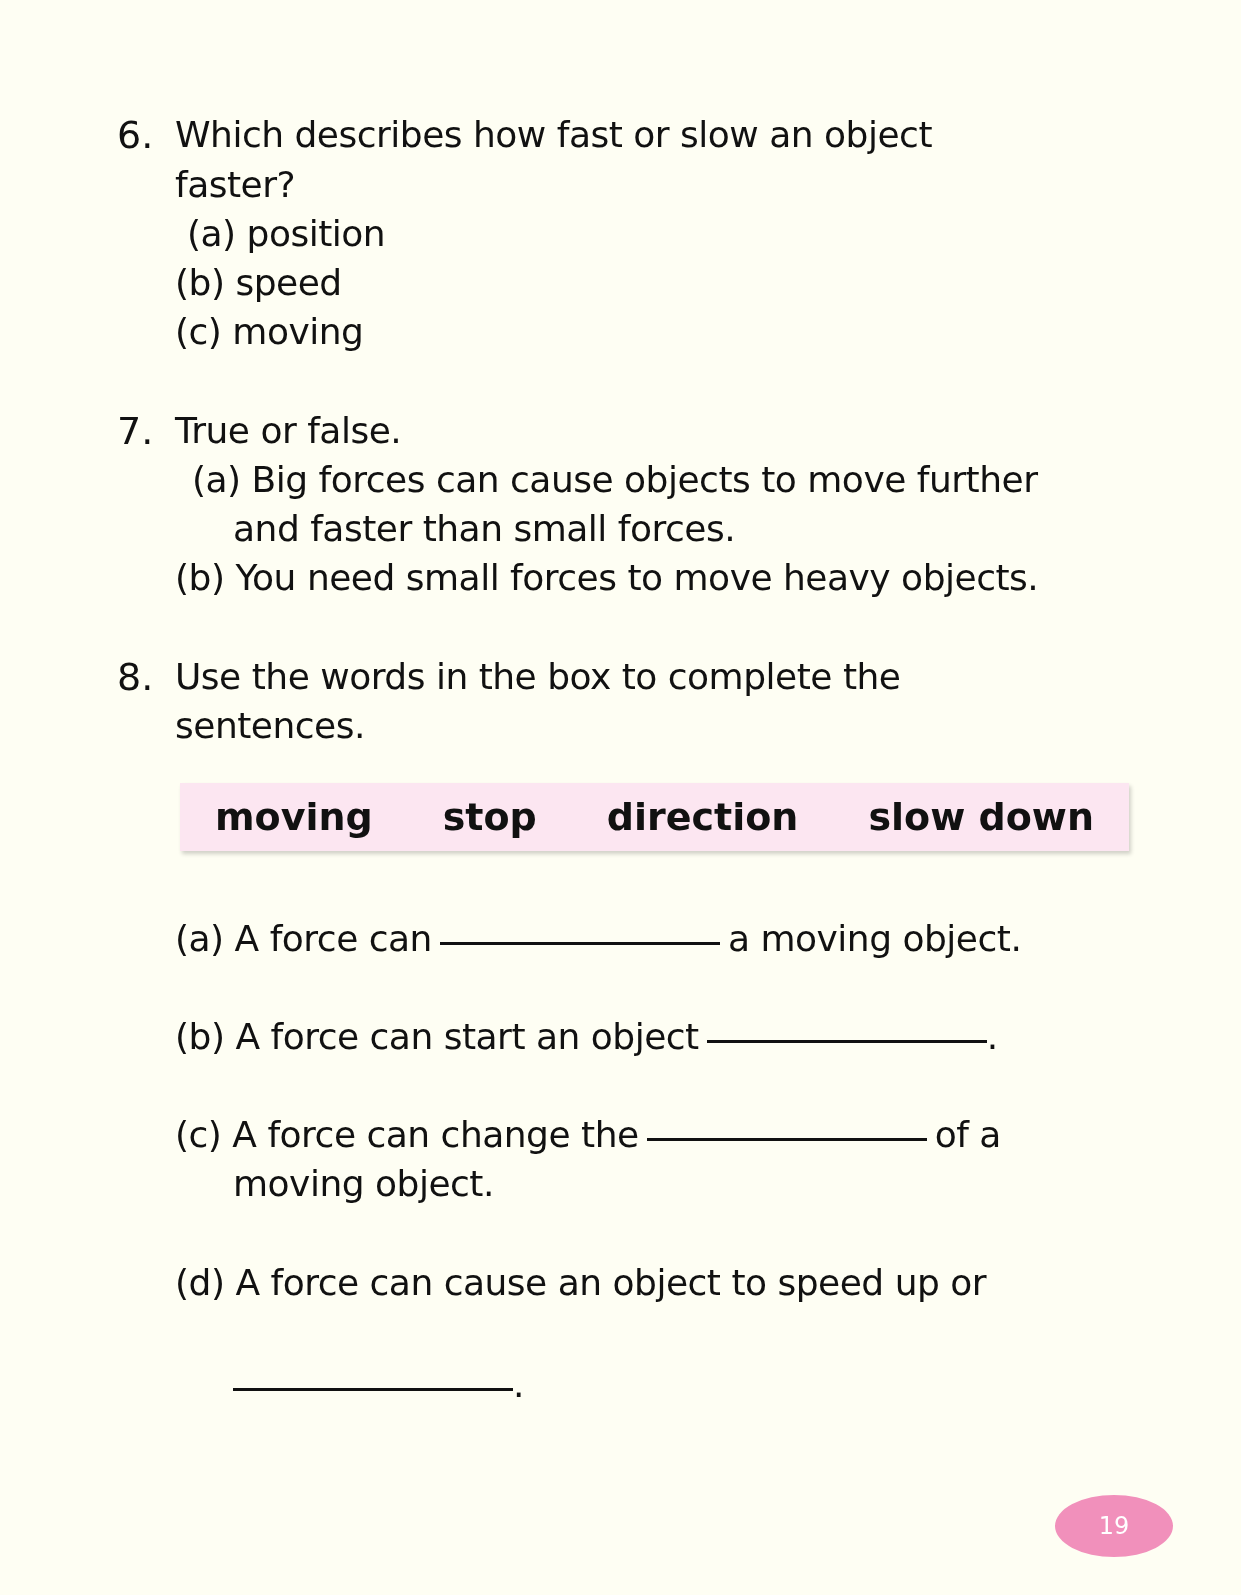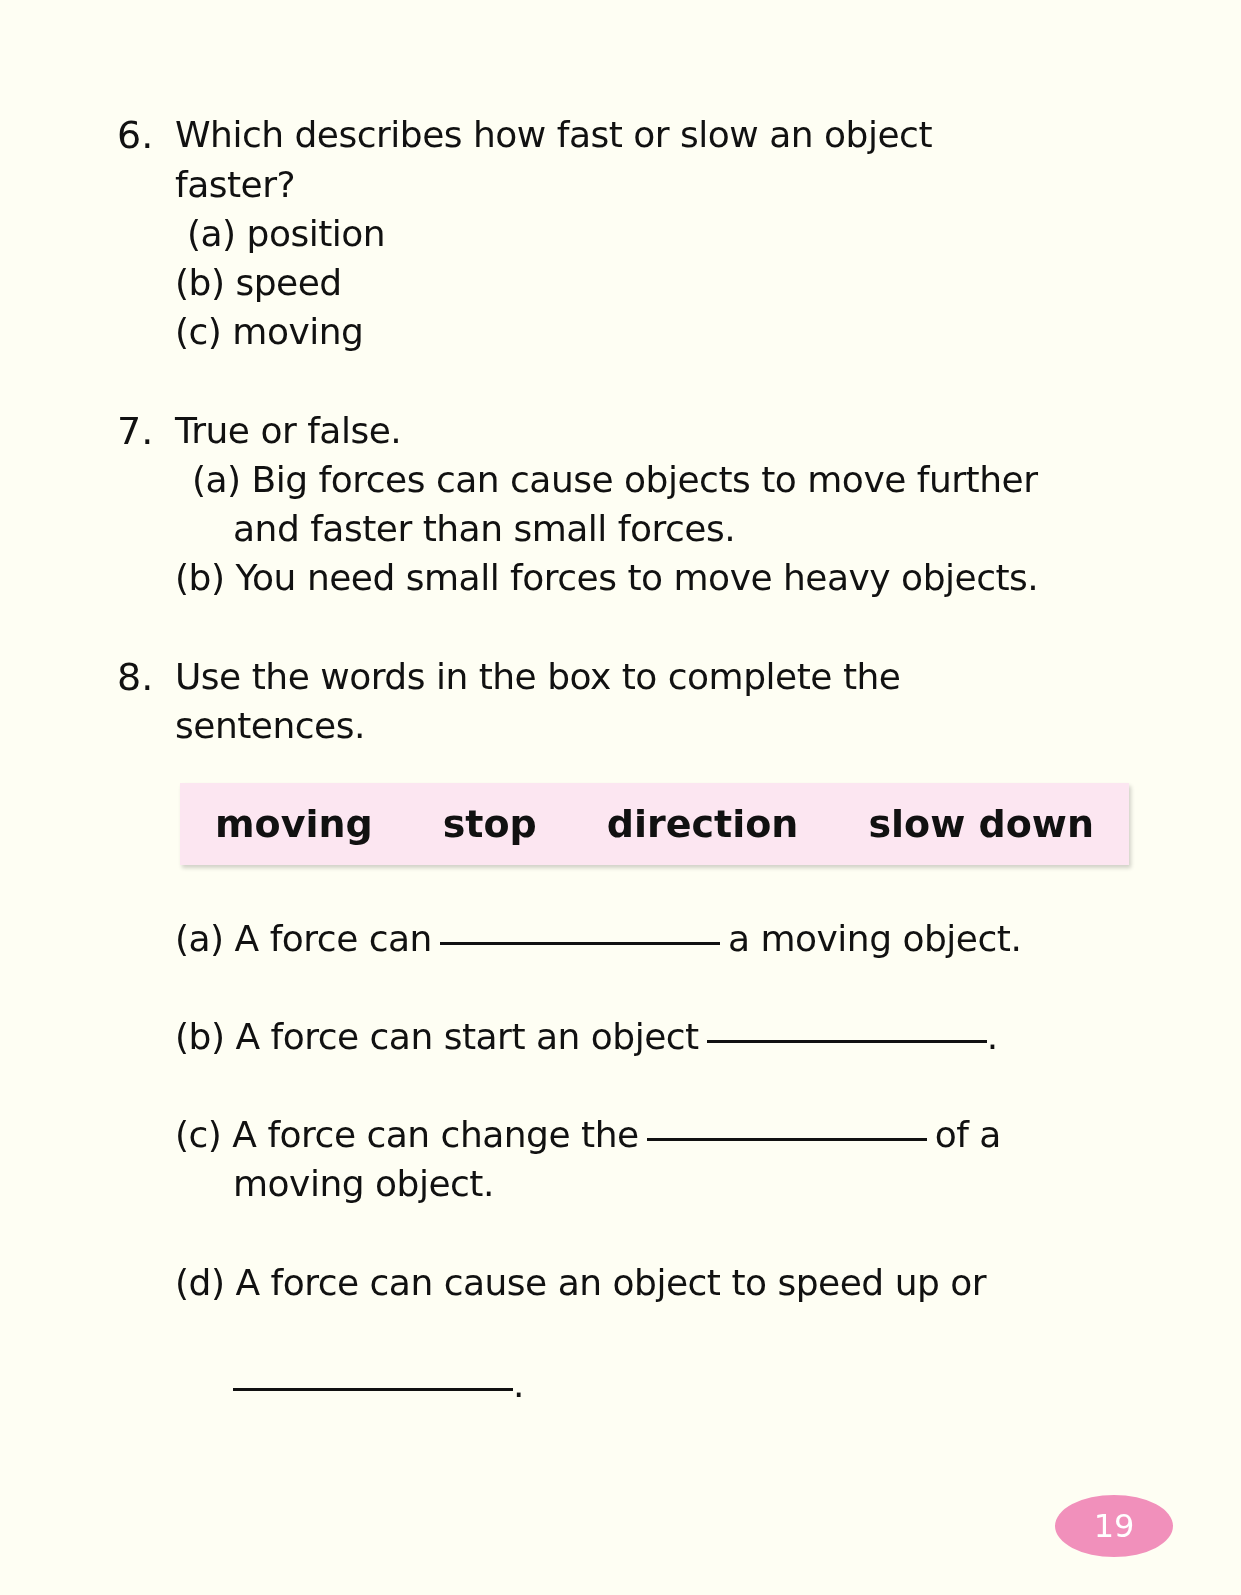--- a/index.html
+++ b/index.html
@@ -4,28 +4,28 @@
 <style>
   html, body { margin:0; padding:0; }
   body {
     width:1241px; height:1595px; background:#fefef3; position:relative;
     font-family:"DejaVu Sans", sans-serif; color:#111; overflow:hidden;
   }
   .line { position:absolute; font-size:36px; line-height:50px; white-space:nowrap; letter-spacing:-0.5px; }
   .num { position:absolute; font-size:38px; line-height:50px; }
   .blank { display:inline-block; border-bottom:3px solid #111; vertical-align:baseline; height:0; margin:0 8px; position:relative; top:-6px; }
   .wordbox {
-    position:absolute; left:180px; top:783px; width:949px; height:82px;
+    position:absolute; left:180px; top:783px; width:949px; height:68px;
     background:#fce6f1; box-shadow:2px 3px 4px rgba(0,0,0,0.18);
     display:flex; align-items:center; justify-content:space-around;
     font-weight:bold; font-size:38px;
   }
   .pagenum {
     position:absolute; left:1055px; top:1495px; width:118px; height:62px; border-radius:50%;
-    background:#f190bb; color:#fff; font-size:32px; display:flex; align-items:center; justify-content:center;
+    background:#f190bb; color:#fff; font-size:24px; display:flex; align-items:center; justify-content:center;
   }
 </style>
 </head>
 <body>
 
 <div class="num" style="left:117px;top:110px;">6.</div>
 <div class="line" style="left:175px;top:110px;">Which describes how fast or slow an object</div>
 <div class="line" style="left:175px;top:160px;">faster?</div>
 <div class="line" style="left:175px;top:209px;margin-left:12px;">(a) position</div>
 <div class="line" style="left:175px;top:258px;">(b) speed</div>

